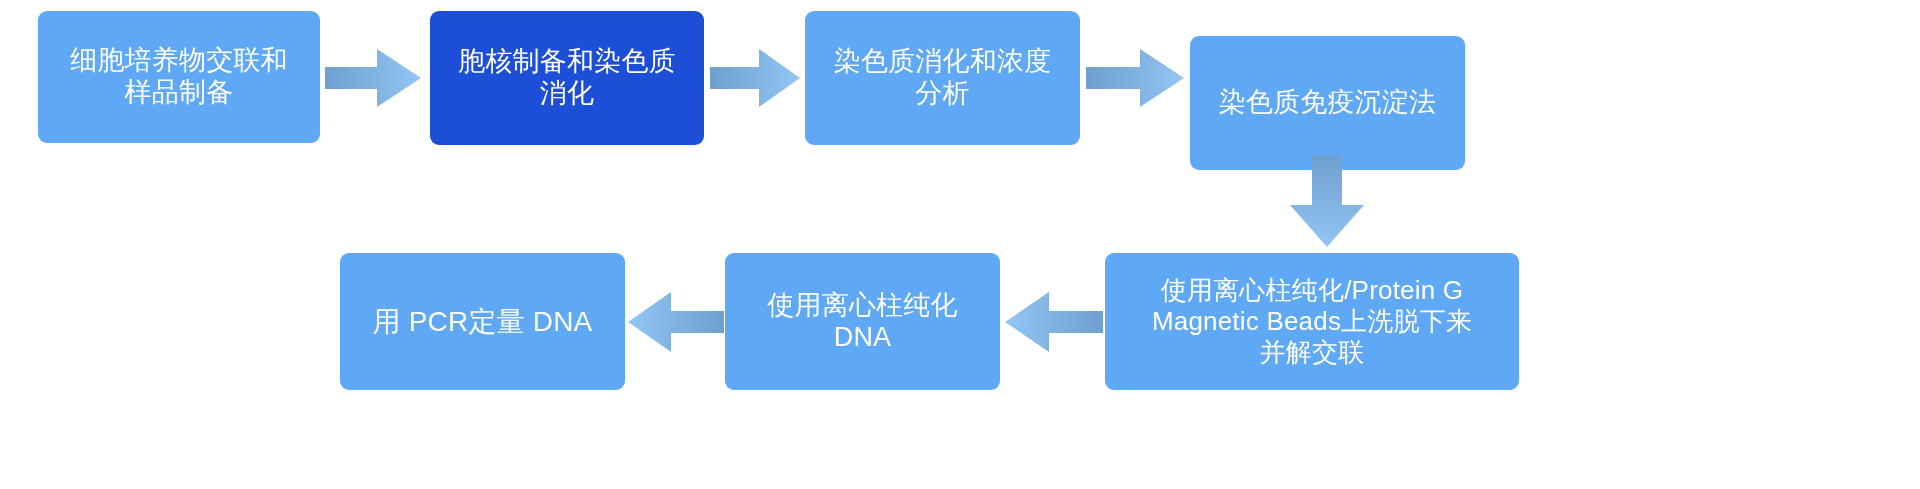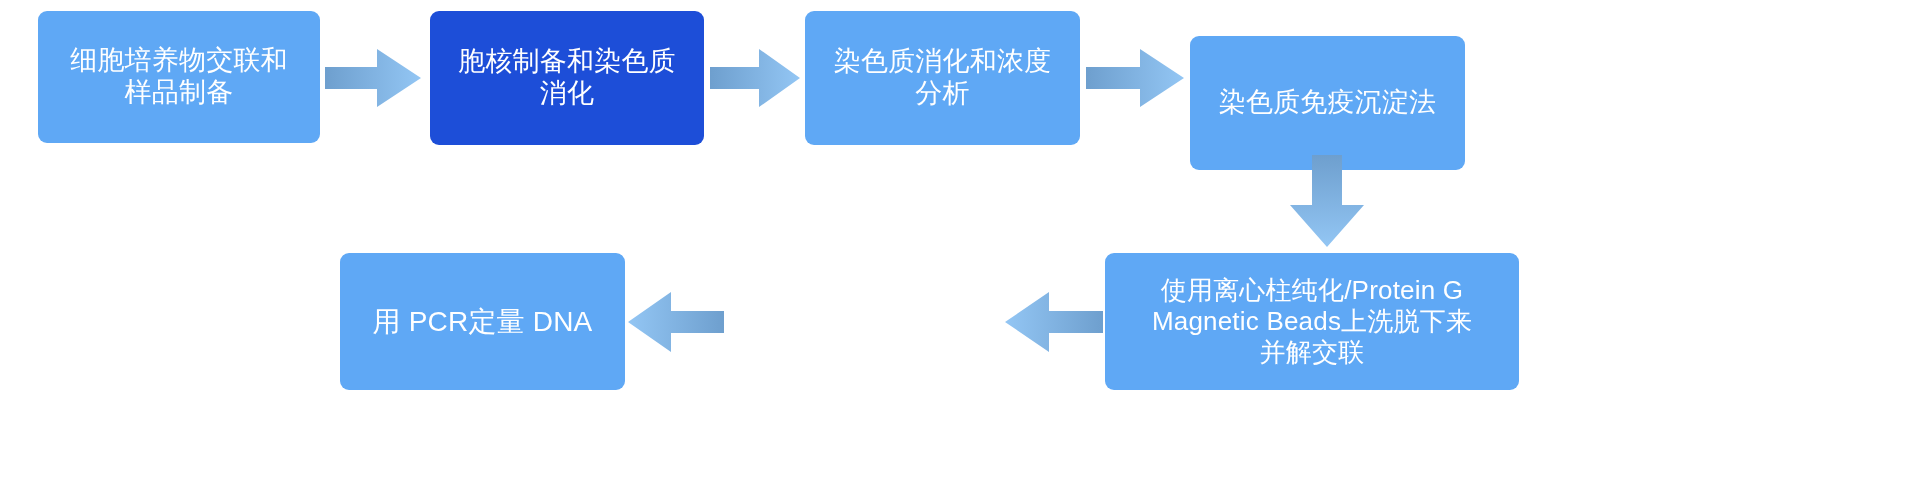--- a/index.html
+++ b/index.html
@@ -132,20 +132,24 @@
       <defs>
         <linearGradient id="gLeft1" x1="1" y1="0" x2="0" y2="0">
           <stop offset="0%" stop-color="#6E9FCE"></stop>
           <stop offset="100%" stop-color="#93C6F4"></stop>
         </linearGradient>
       </defs>
       <path d="M98,21 L44,21 L44,2 L0,32 L44,62 L44,43 L98,43 Z" fill="url(#gLeft1)"></path>
     </svg>
   </div>
 
+  <div class="node" id="n6" style="left: 725px; top: 253px; width: 275px; height: 137px; font-size: 27px; background: rgb(95, 168, 245); color: rgb(255, 255, 255);">
+    <span class="node-text">使用离心柱纯化
+DNA</span>
+  </div>
 
   <div class="arrow" id="a67" style="left:628px; top:290px; width:96px; height:64px;">
     <svg viewBox="0 0 96 64" preserveAspectRatio="none" aria-hidden="true">
       <defs>
         <linearGradient id="gLeft2" x1="1" y1="0" x2="0" y2="0">
           <stop offset="0%" stop-color="#6E9FCE"></stop>
           <stop offset="100%" stop-color="#93C6F4"></stop>
         </linearGradient>
       </defs>
       <path d="M96,21 L43,21 L43,2 L0,32 L43,62 L43,43 L96,43 Z" fill="url(#gLeft2)"></path>

